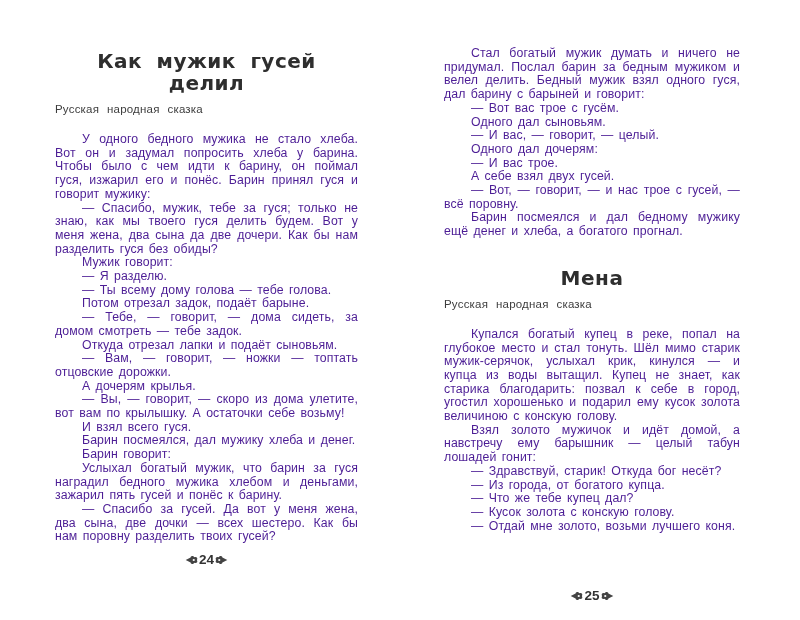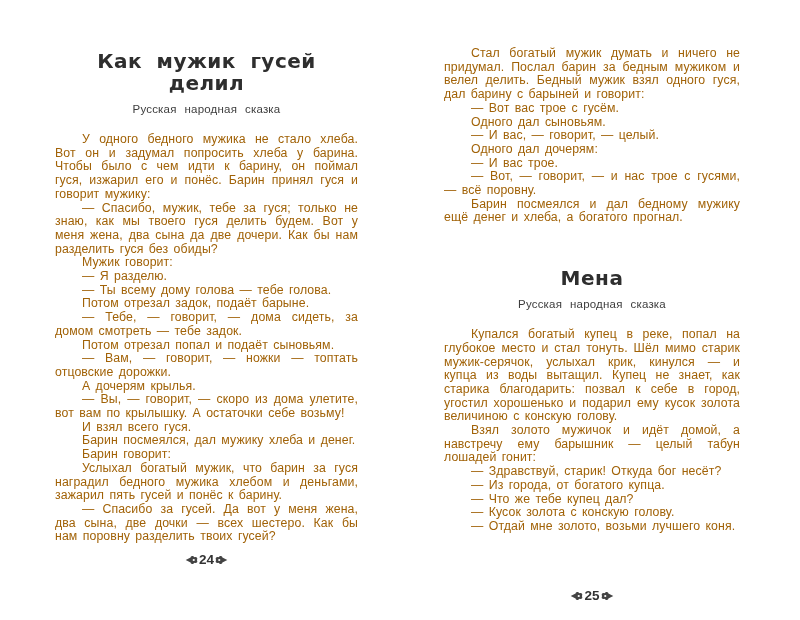--- a/index.html
+++ b/index.html
@@ -30,38 +30,37 @@
     word-spacing: 7px;
     text-align: center;
     color: #2e2e2e;
     margin: 0;
     line-height: 22px;
   }
   .story-subtitle {
     font-size: 11.5px;
     word-spacing: 4.5px;
     letter-spacing: 0.2px;
-    text-align: center;
     color: #3d3d3d;
     margin: 9px 0 0 0;
     line-height: 13px;
   }
   .body-block { margin-top: 17px; }
   .body-block p {
     margin: 0;
     font-size: 12.3px;
     line-height: 13.7px;
     text-align: justify;
     text-indent: 27px;
     word-spacing: 1.8px;
     letter-spacing: 0.1px;
-    color: #a16207;
+    color: #4c1d95;
   }
   .col-right .cont-block { margin-top: 0; }
-  .story2-head { margin-top: 42px; }
+  .story2-head { margin-top: 28px; }
   .footer {
     position: absolute;
     top: 552px;
     display: flex;
     align-items: center;
     justify-content: center;
     font-weight: 700;
     font-size: 13.5px;
     color: #333333;
   }
@@ -80,41 +79,42 @@
     <h1 class="story-title">Как мужик гусей делил</h1>
     <div class="story-subtitle">Русская народная сказка</div>
     <div class="body-block">
       <p>У одного бедного мужика не стало хлеба. Вот он и задумал попросить хлеба у барина. Чтобы было с чем идти к барину, он поймал гуся, изжарил его и понёс. Барин принял гуся и говорит мужику:</p>
       <p>— Спасибо, мужик, тебе за гуся; только не знаю, как мы твоего гуся делить будем. Вот у меня жена, два сына да две дочери. Как бы нам разделить гуся без обиды?</p>
       <p>Мужик говорит:</p>
       <p>— Я разделю.</p>
       <p>— Ты всему дому голова — тебе голова.</p>
       <p>Потом отрезал задок, подаёт барыне.</p>
       <p>— Тебе, — говорит, — дома сидеть, за домом смотреть — тебе задок.</p>
-      <p>Потом отрезал попал и подаёт сыновьям.</p>
+      <p>Откуда отрезал лапки и подаёт сыновьям.</p>
       <p>— Вам, — говорит, — ножки — топтать отцовские дорожки.</p>
       <p>А дочерям крылья.</p>
       <p>— Вы, — говорит, — скоро из дома улетите, вот вам по крылышку. А остаточки себе возьму!</p>
       <p>И взял всего гуся.</p>
       <p>Барин посмеялся, дал мужику хлеба и денег.</p>
       <p>Барин говорит:</p>
       <p>Услыхал богатый мужик, что барин за гуся наградил бедного мужика хлебом и деньгами, зажарил пять гусей и понёс к барину.</p>
       <p>— Спасибо за гусей. Да вот у меня жена, два сына, две дочки — всех шестеро. Как бы нам поровну разделить твоих гусей?</p>
     </div>
   </div>
 
   <div class="col col-right">
     <div class="body-block cont-block">
       <p>Стал богатый мужик думать и ничего не придумал. Послал барин за бедным мужиком и велел делить. Бедный мужик взял одного гуся, дал барину с барыней и говорит:</p>
       <p>— Вот вас трое с гусём.</p>
       <p>Одного дал сыновьям.</p>
       <p>— И вас, — говорит, — целый.</p>
       <p>Одного дал дочерям:</p>
       <p>— И вас трое.</p>
-      <p>— Вот, — говорит, — и нас трое с гусями, — всё поровну.</p>
+      <p>А себе взял двух гусей.</p>
+      <p>— Вот, — говорит, — и нас трое с гусей, — всё поровну.</p>
       <p>Барин посмеялся и дал бедному мужику ещё денег и хлеба, а богатого прогнал.</p>
     </div>
     <div class="story2-head">
       <h1 class="story-title">Мена</h1>
       <div class="story-subtitle">Русская народная сказка</div>
     </div>
     <div class="body-block">
       <p>Купался богатый купец в реке, попал на глубокое место и стал тонуть. Шёл мимо старик мужик-серячок, услыхал крик, кинулся — и купца из воды вытащил. Купец не знает, как старика благодарить: позвал к себе в город, угостил хорошенько и подарил ему кусок золота величиною с конскую голову.</p>
       <p>Взял золото мужичок и идёт домой, а навстречу ему барышник — целый табун лошадей гонит:</p>
       <p>— Здравствуй, старик! Откуда бог несёт?</p>

